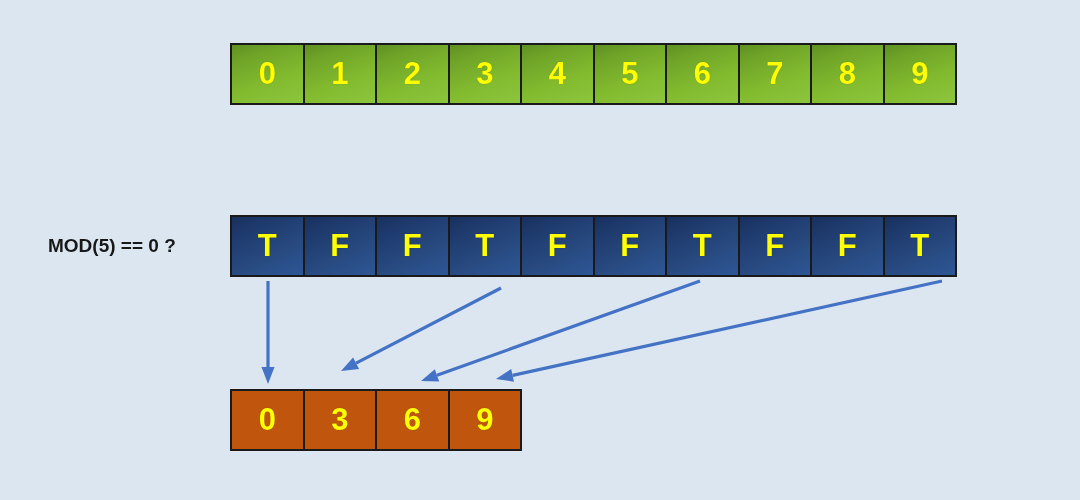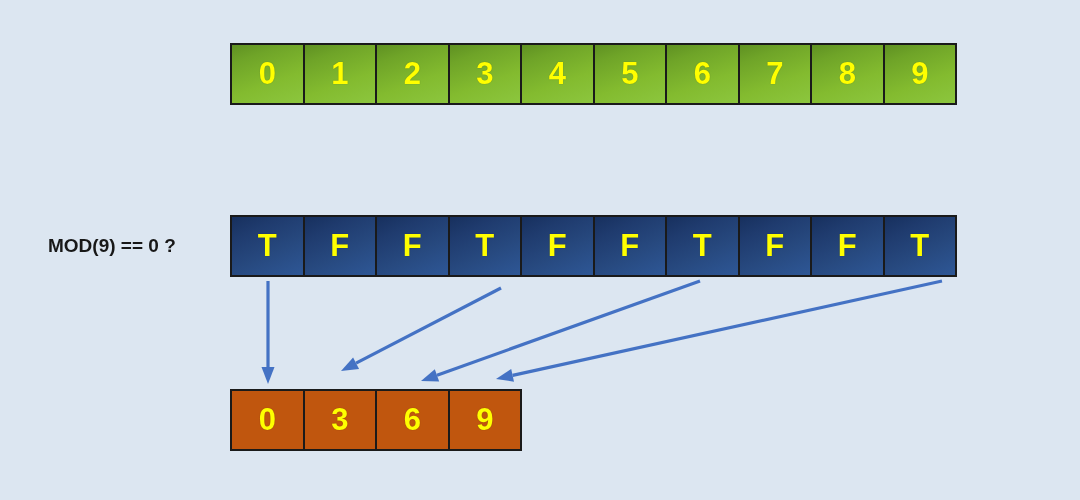--- a/index.html
+++ b/index.html
@@ -118,21 +118,21 @@
     <div class="cell">2</div>
     <div class="cell">3</div>
     <div class="cell">4</div>
     <div class="cell">5</div>
     <div class="cell">6</div>
     <div class="cell">7</div>
     <div class="cell">8</div>
     <div class="cell">9</div>
   </div>
 
-  <div id="mod-label">MOD(9) == 0 ?</div>
+  <div id="mod-label">MOD(5) == 0 ?</div>
 
   <div class="row" id="row-flags">
     <div class="cell">T</div>
     <div class="cell">F</div>
     <div class="cell">F</div>
     <div class="cell">T</div>
     <div class="cell">F</div>
     <div class="cell">F</div>
     <div class="cell">T</div>
     <div class="cell">F</div>

